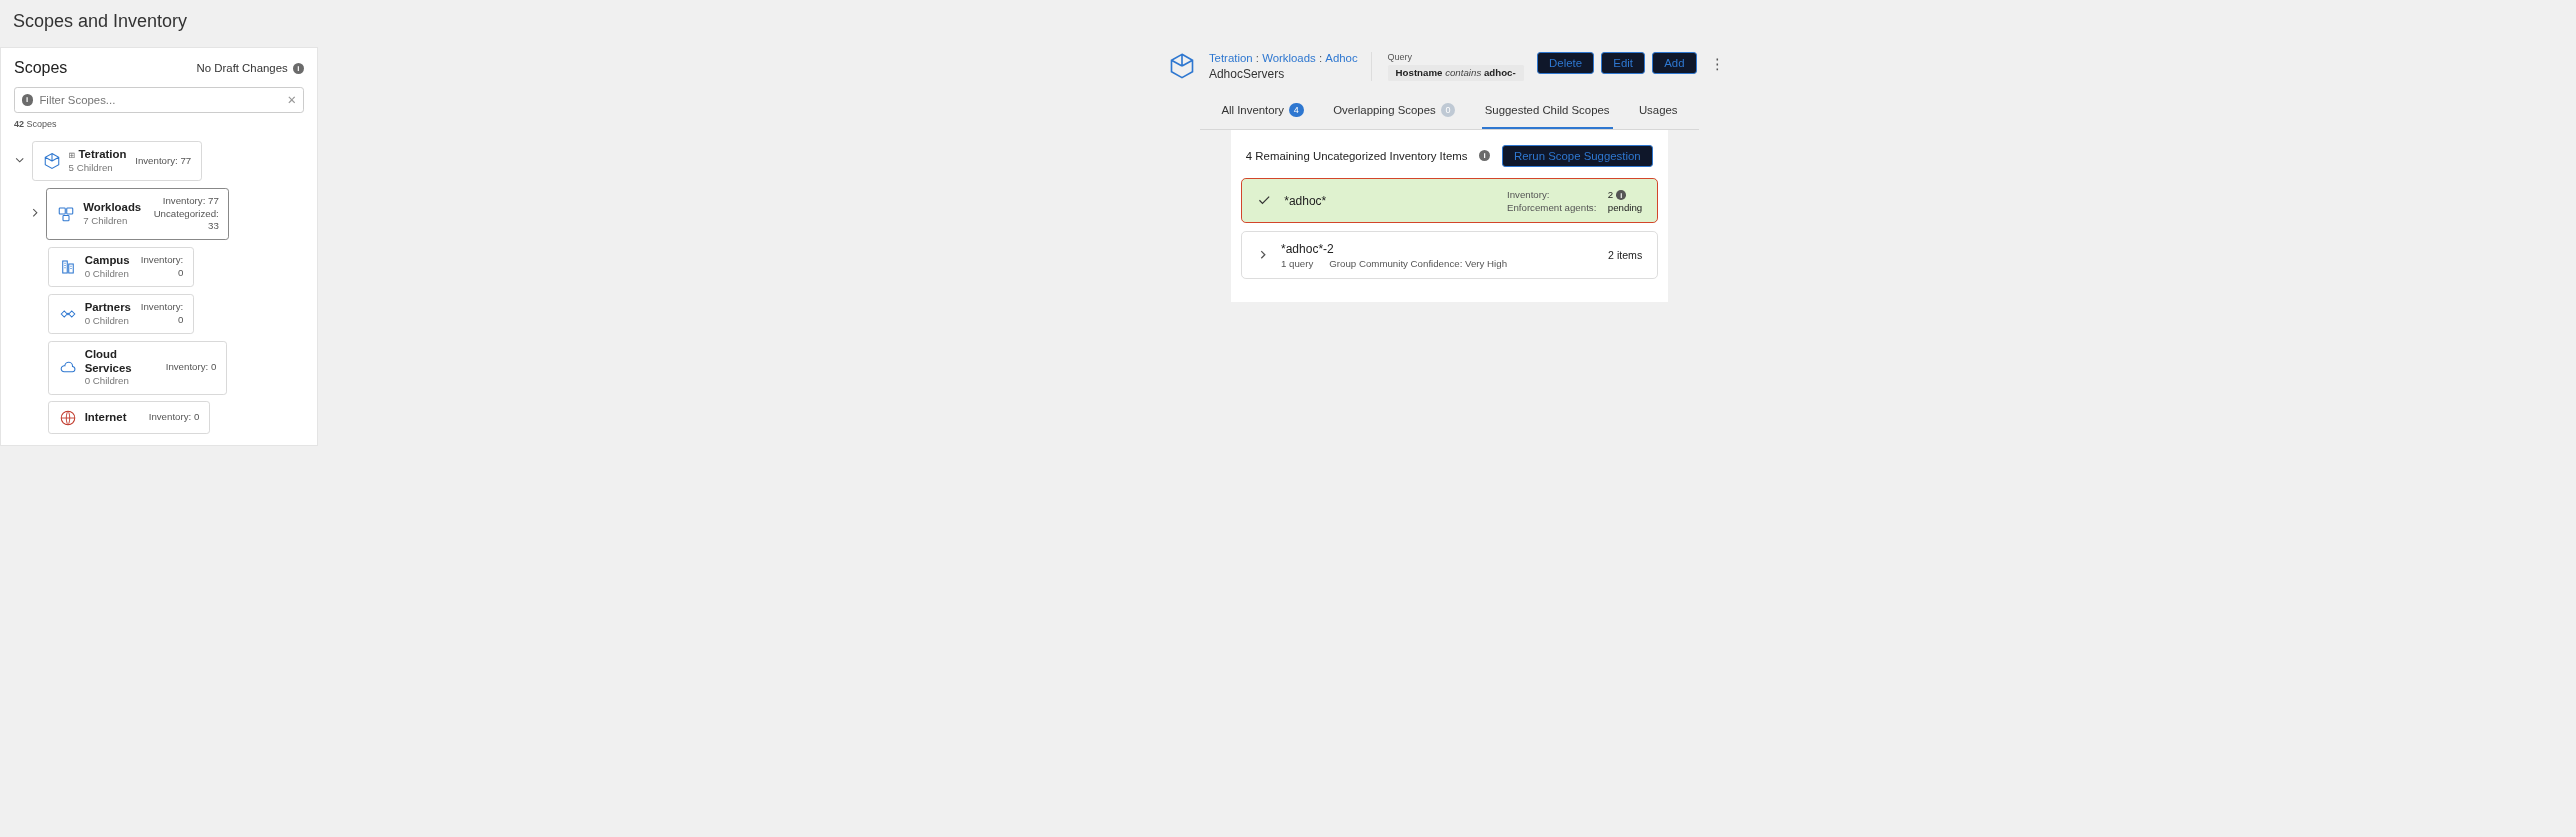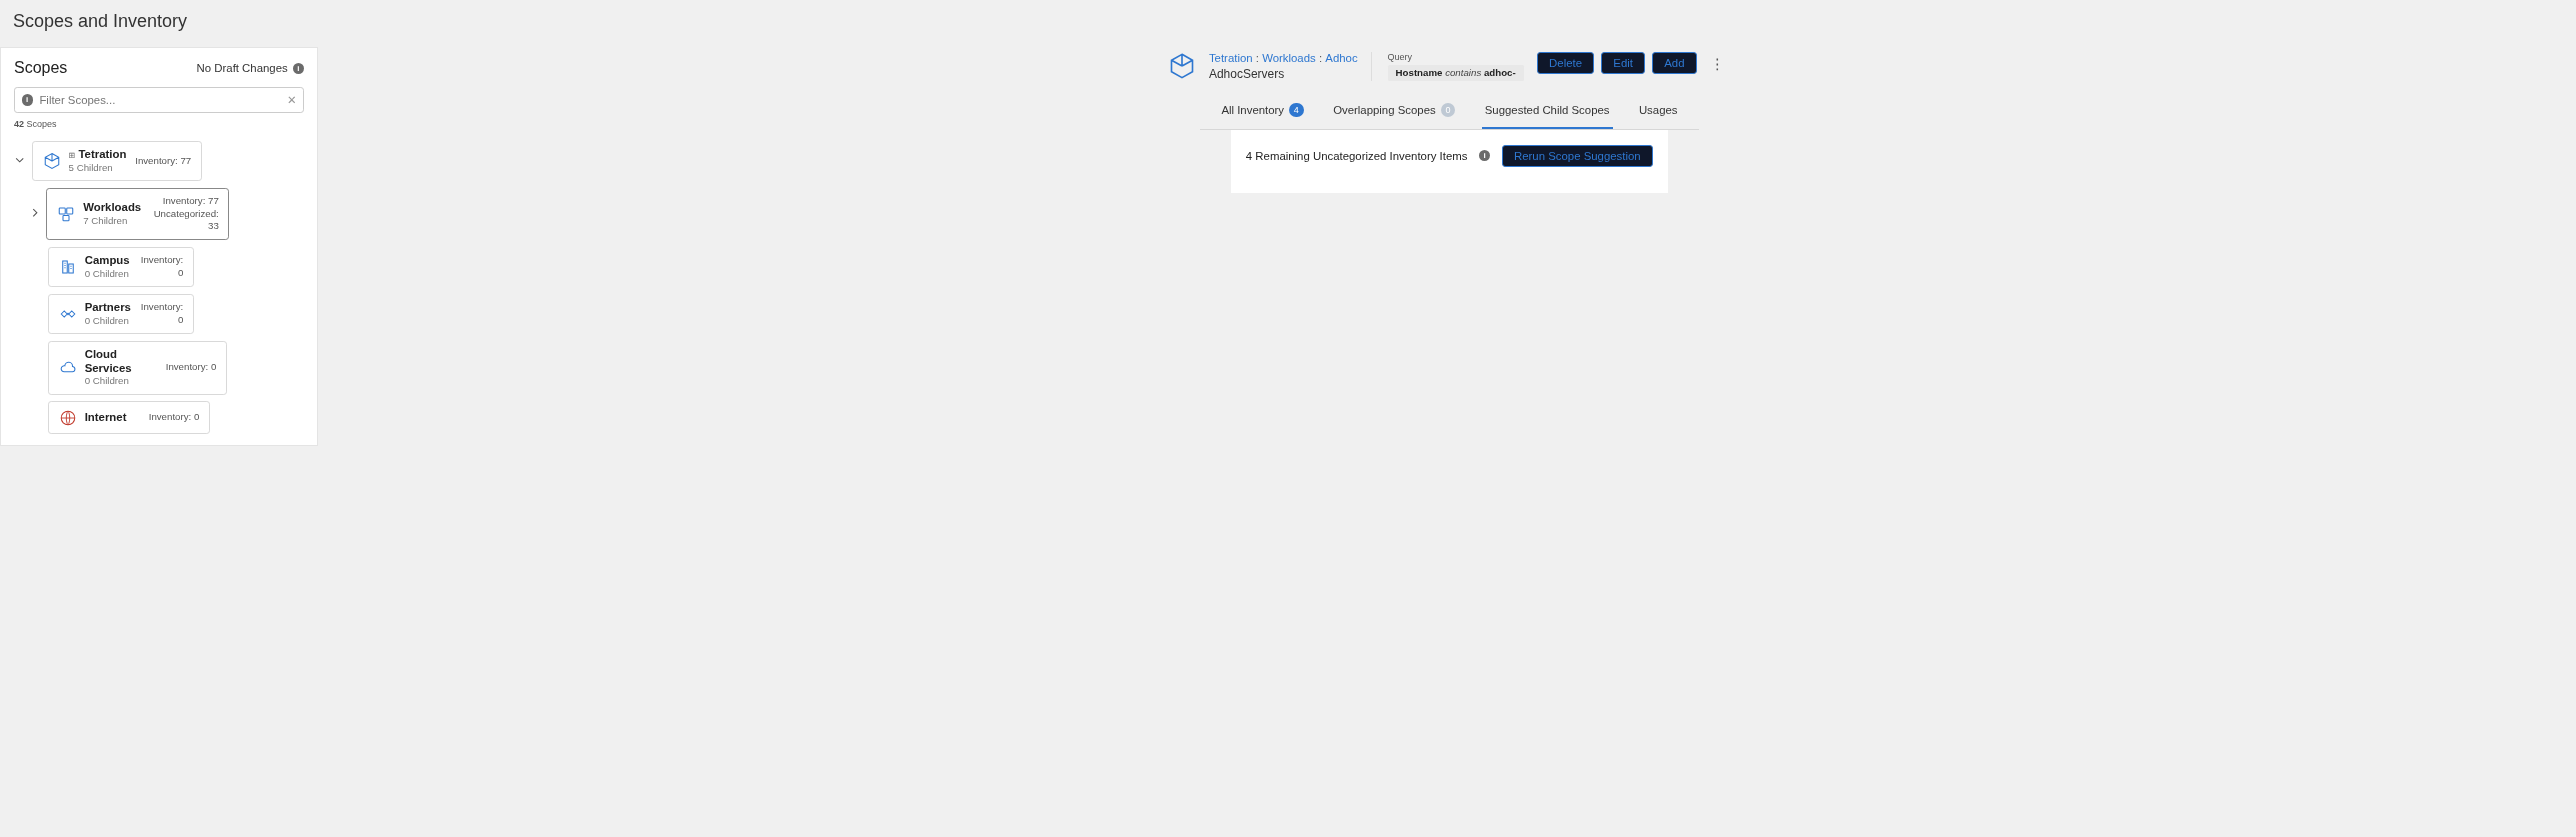--- a/index.html
+++ b/index.html
@@ -419,20 +419,55 @@
         </div>
       </div>
 
       <div class="content">
         <div class="content-top">
           <span>4 Remaining Uncategorized Inventory Items</span>
           <span class="info-badge">i</span>
           <button class="btn-outline">Rerun Scope Suggestion</button>
         </div>
 
-
+        <div class="suggestion-card highlight">
+          <div class="sug-left">
+            <span class="check-icon">
+              <svg viewBox="0 0 24 24">
+                  <path d="M4 12l5 5L20 6" fill="none" stroke="#333" stroke-width="2"></path>
+                </svg>
+            </span>
+            <span class="sug-name">*adhoc*</span>
+          </div>
+          <div class="sug-right">
+            <div class="kv-table">
+              <span class="k">Inventory:</span>
+              <span class="v"><span>2</span><span class="info-mini">i</span></span>
+              <span class="k">Enforcement agents:</span>
+              <span class="v">pending</span>
+            </div>
+          </div>
+        </div>
+
+        <div class="suggestion-card">
+          <div class="sug-left">
+            <span class="chevron-icon">
+              <svg viewBox="0 0 16 16">
+                  <path d="M6 3l5 5-5 5" fill="none" stroke="#555" stroke-width="1.8"></path>
+                </svg>
+            </span>
+            <div>
+              <div class="sug-name">*adhoc*-2</div>
+              <div class="sug-sub">
+                <span>1 query</span>
+                <span>Group Community Confidence: Very High</span>
+              </div>
+            </div>
+          </div>
+          <div class="sug-right">2 items</div>
+        </div>
 
       </div>
     </main>
 
   </div>
 </div>
 
 
 </body></html>

